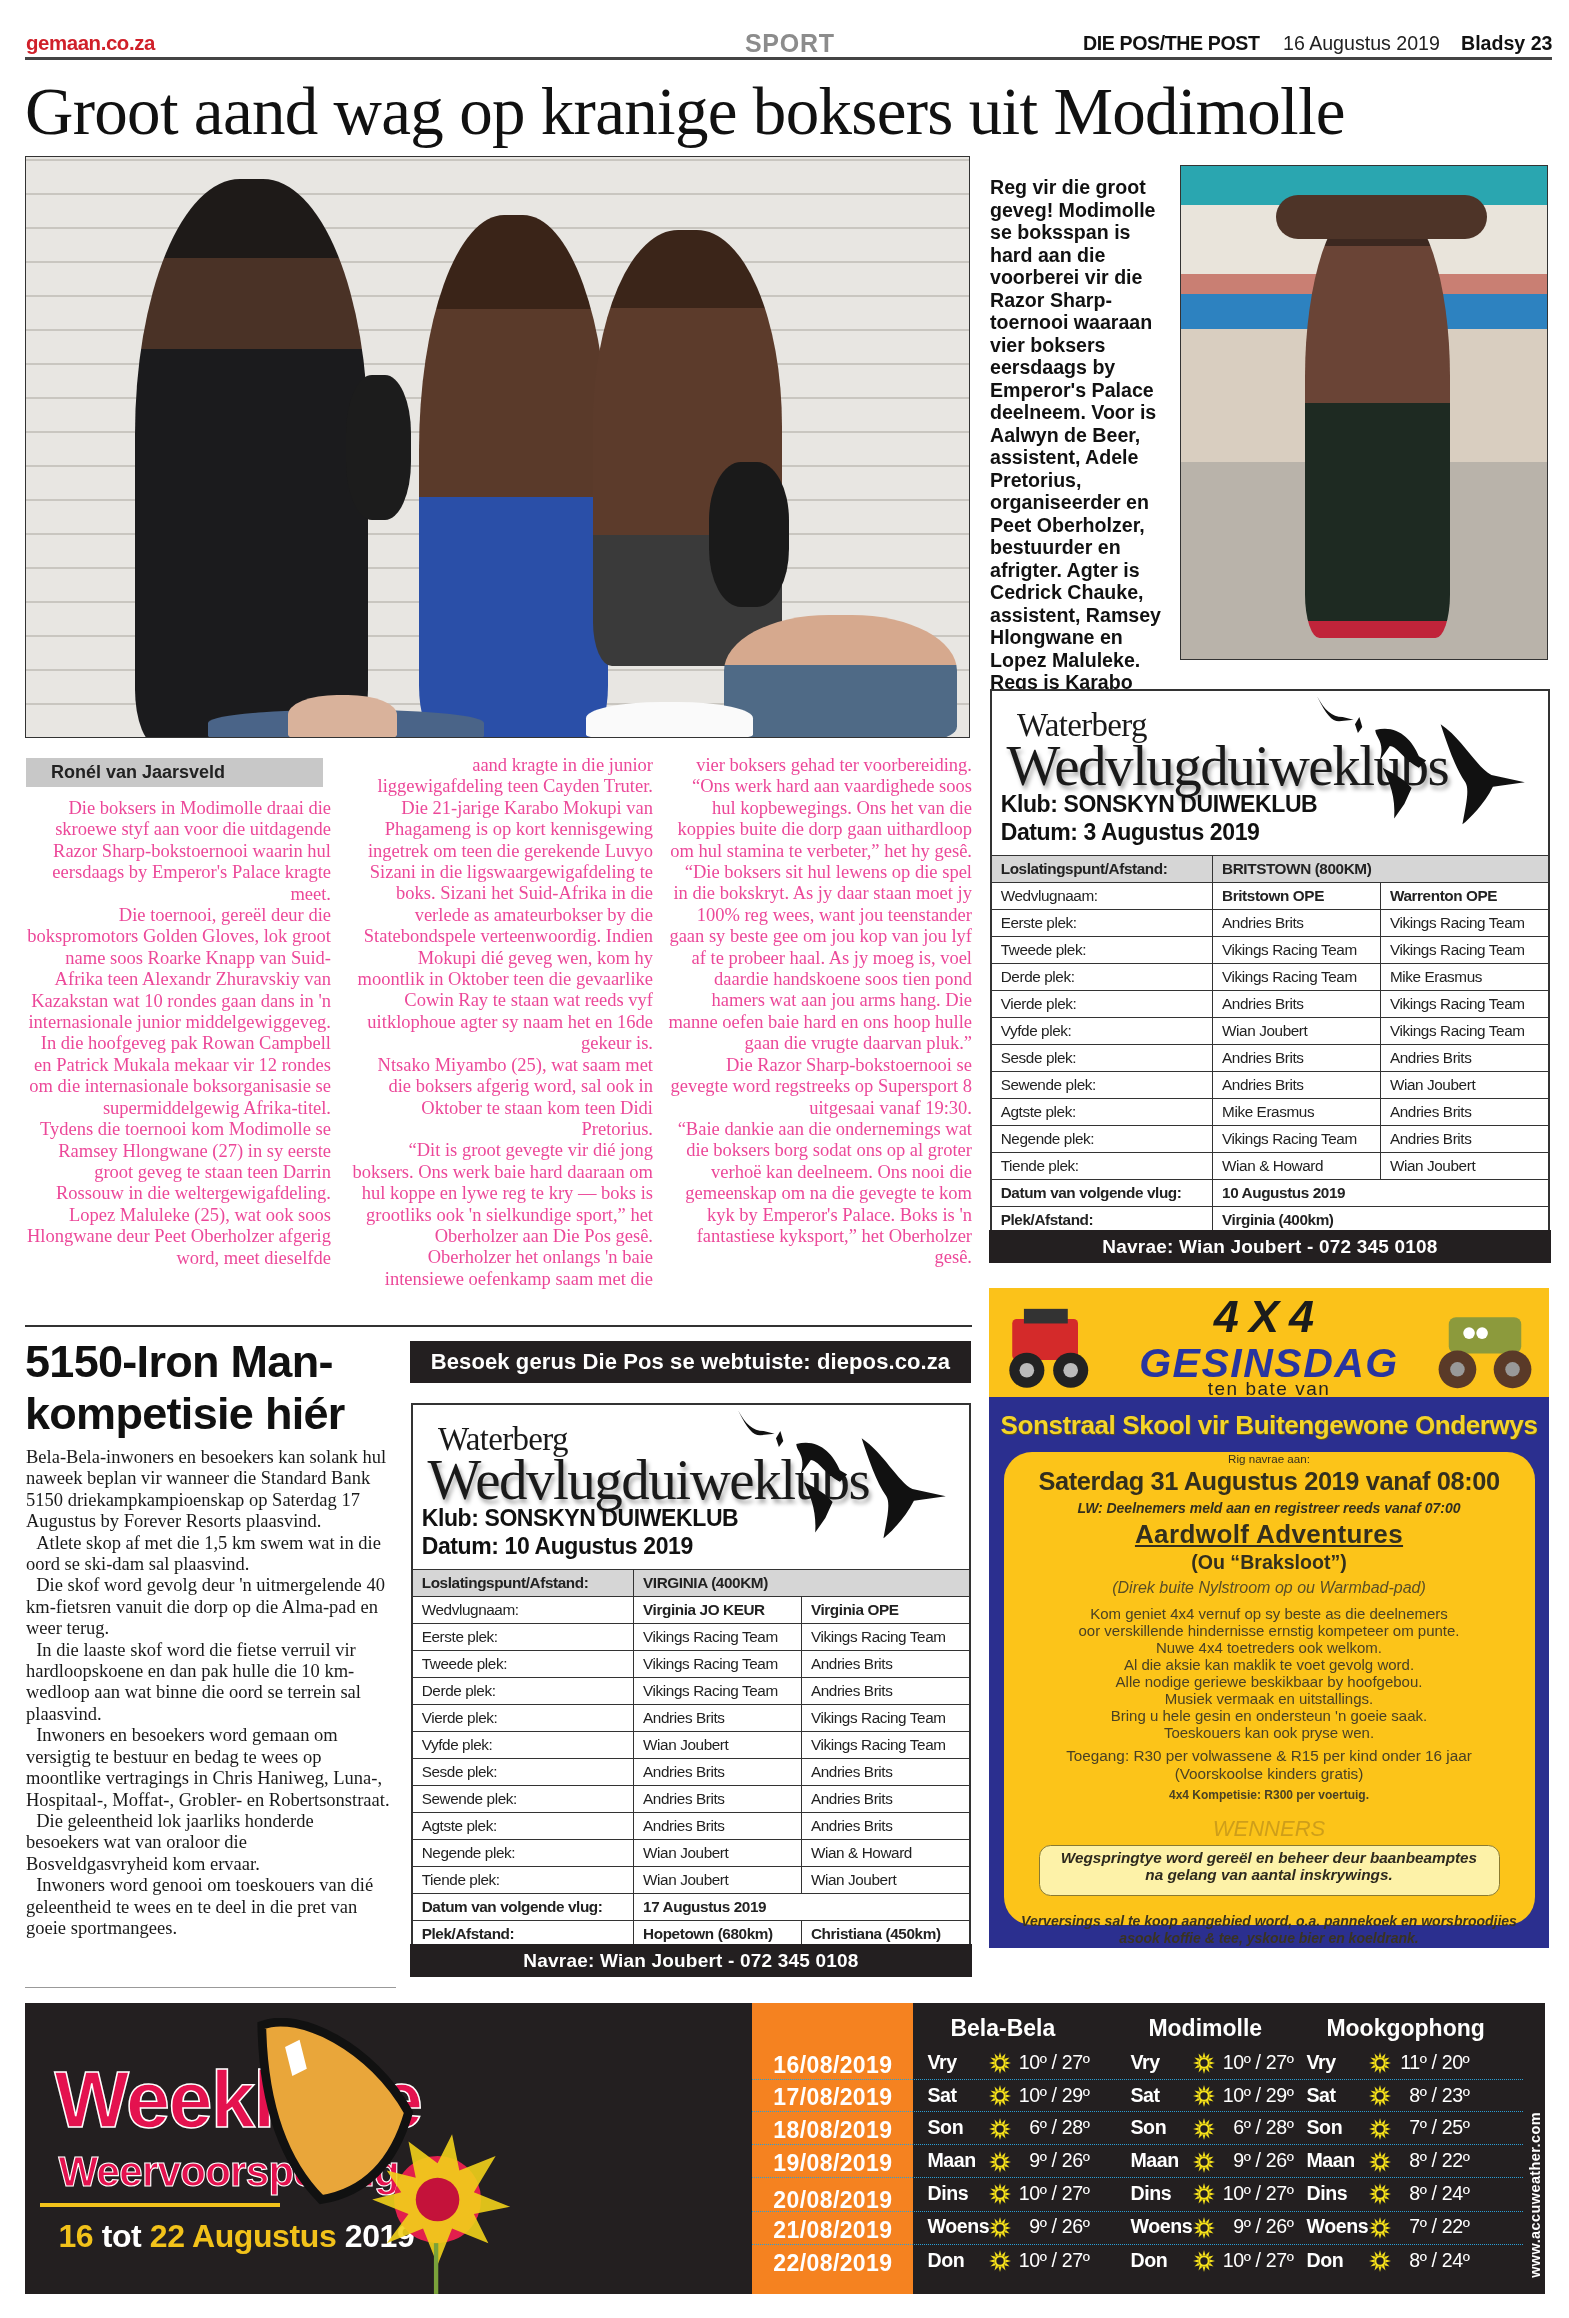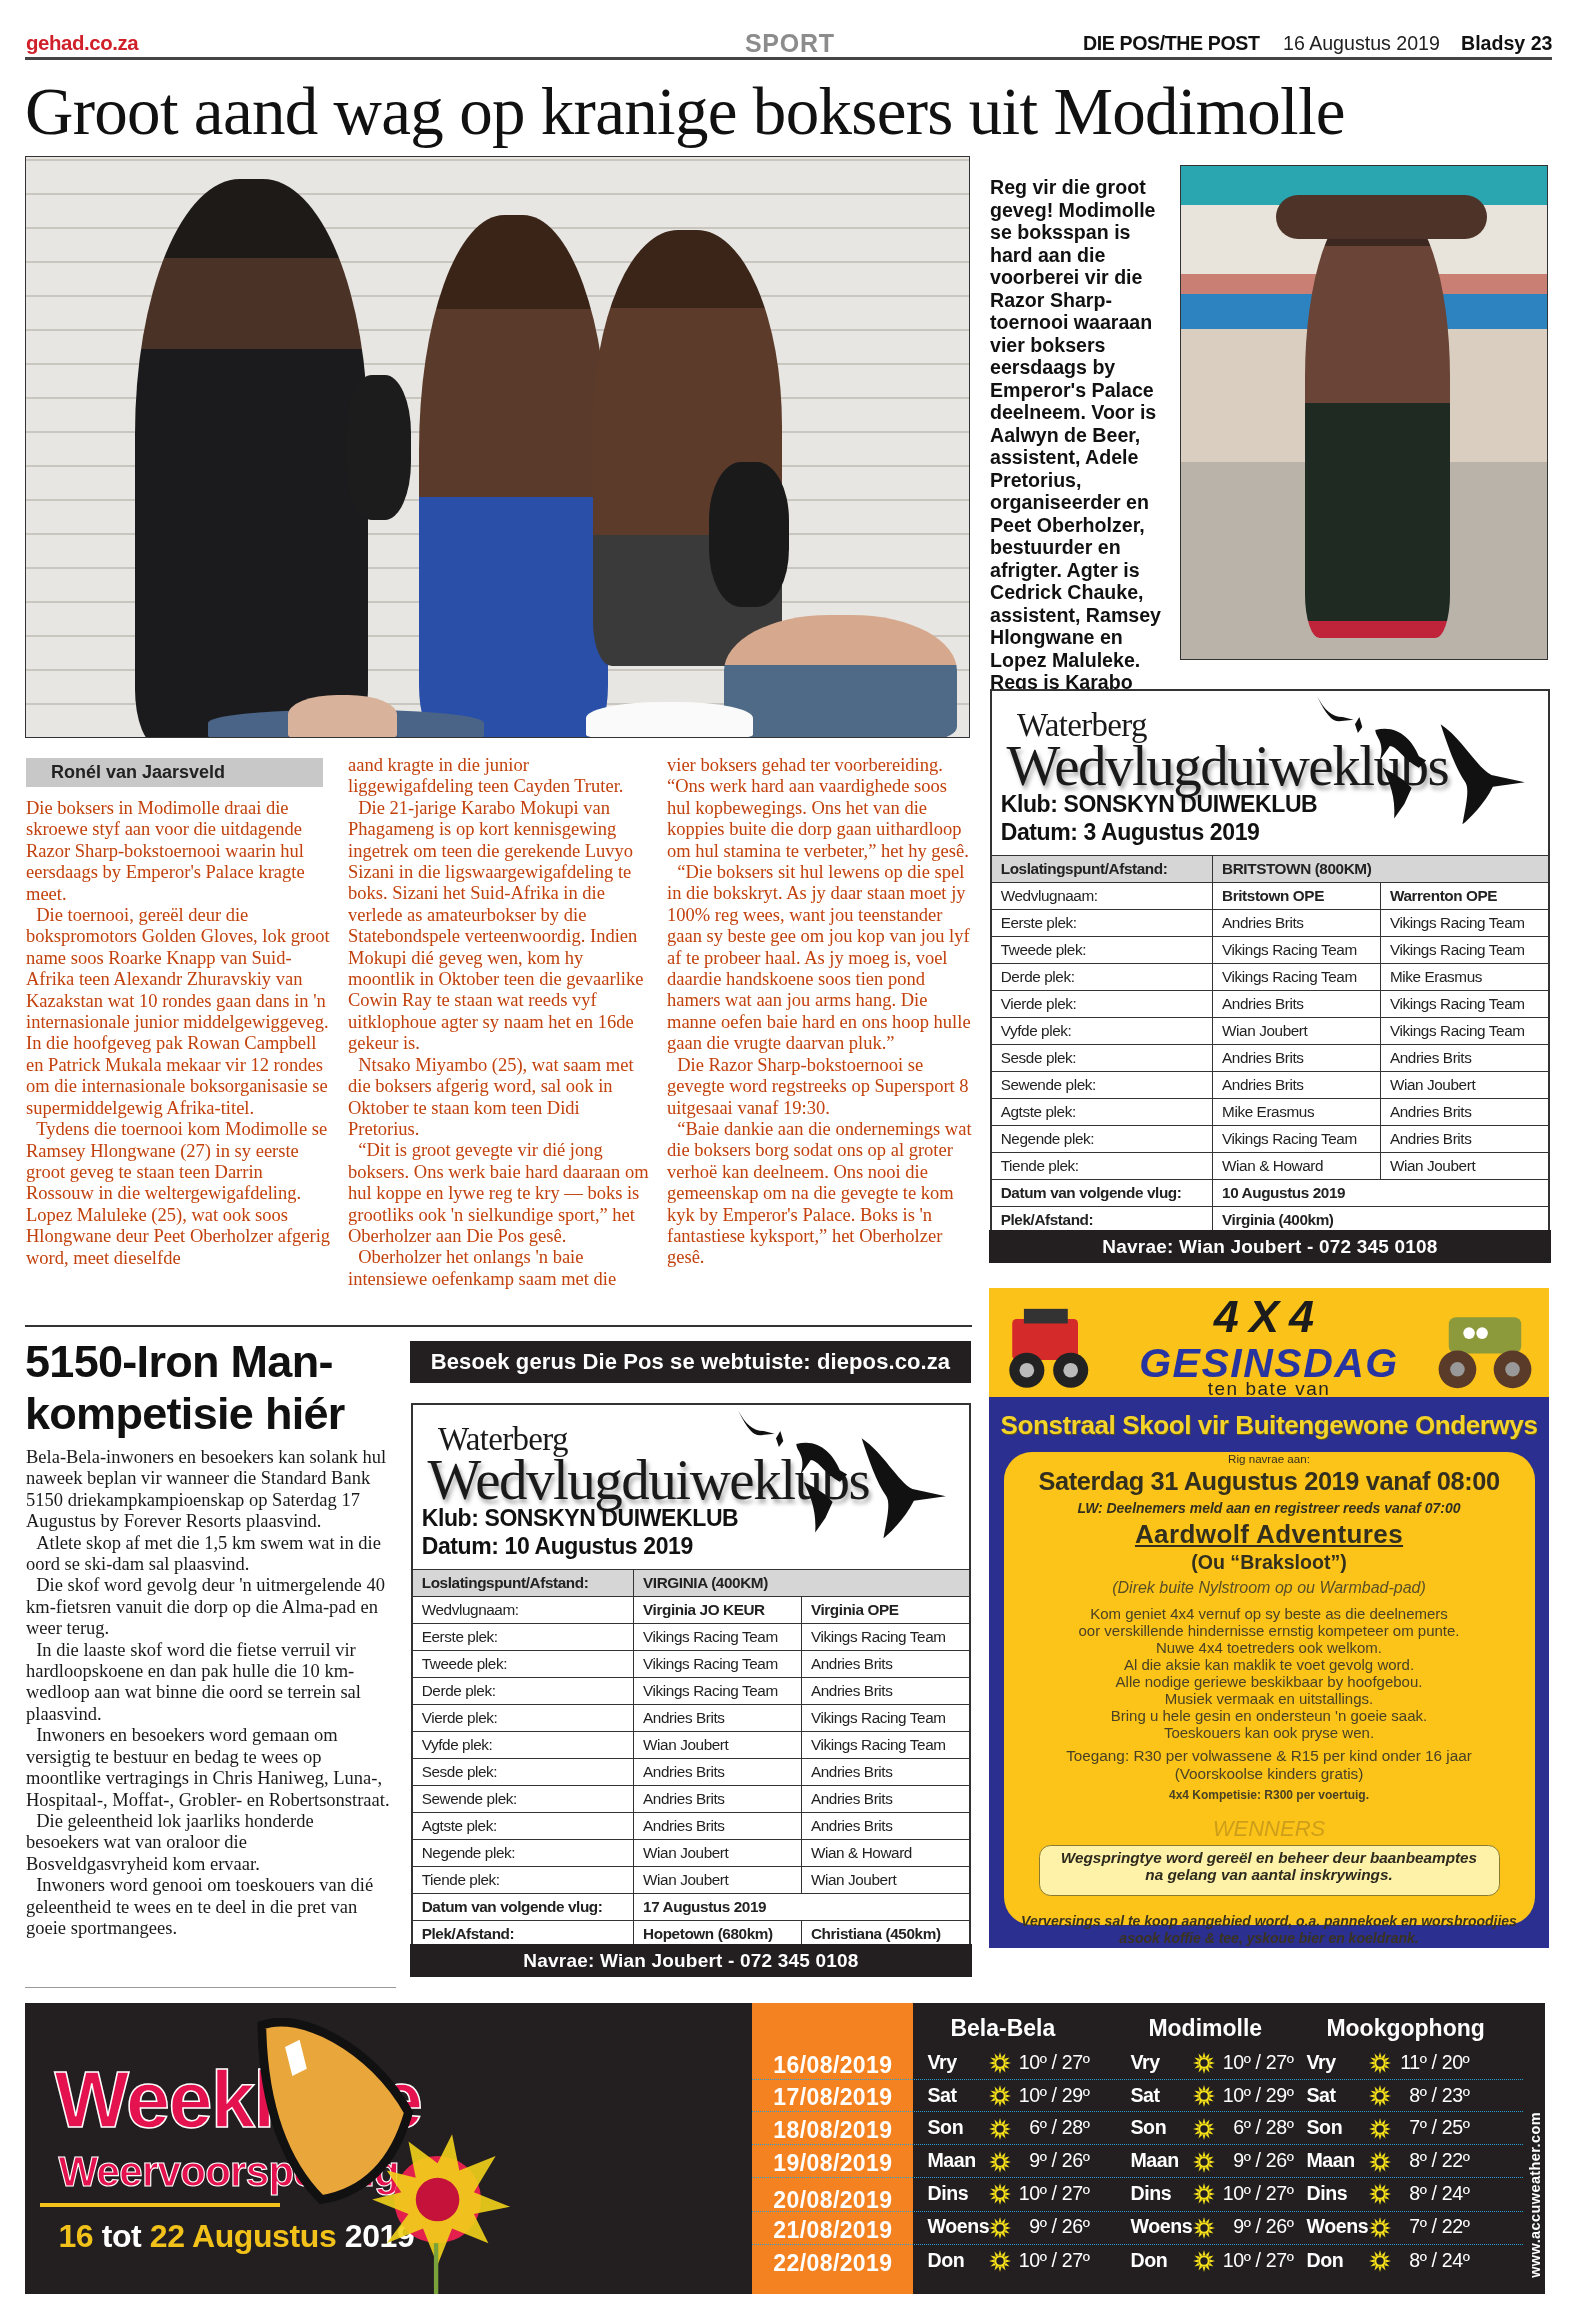--- a/index.html
+++ b/index.html
@@ -25,21 +25,21 @@
       repeating-linear-gradient(0deg, #e8e6e2 0 32px, #c9c6c0 32px 34px),
       #e5e3df; overflow: hidden; }
   .person { position: absolute; border-radius: 45% 45% 10% 10%; }
   .photo-side { left: 1180px; top: 165px; width: 368px; height: 495px; border: 1.5px solid #333; overflow: hidden;
     background: linear-gradient(180deg, #2aa6b0 0 8%, #e9e4db 8% 22%, #c97f73 22% 26%, #2d82c0 26% 33%, #d9cec0 33% 60%, #b9b3aa 60% 100%); }
 
   .caption { left: 990px; top: 176px; width: 182px; font: bold 19.6px "Liberation Sans", sans-serif; line-height: 22.5px; color: #111; }
 
   
   .byline { left: 26px; top: 758px; width: 297px; height: 29px; background: #c8c8c8; font: bold 18px "Liberation Sans", sans-serif; padding: 4.4px 0 0 25px; color: #222; }
-  .col { font: 18.5px "Liberation Serif", serif; line-height: 21.4px; color: #c2410c; text-align: left; }
+  .col { font: 18.5px "Liberation Serif", serif; line-height: 21.4px; color: #ec4899; text-align: right; }
   .col p { text-indent: 10.2px; }
   .col p:first-child { text-indent: 0; }
   .col1 { left: 26px; top: 798px; width: 305px; }
   .col2 { left: 348px; top: 755px; width: 305px; }
   .col2 p:first-child { text-indent: 0; }
   .col3 { left: 667px; top: 755px; width: 305px; }
 
   .divider-h { height: 1.5px; background: #333; }
 
   
@@ -103,21 +103,21 @@
   .wx-dotrow { position: absolute; left: 727px; width: 771px; height: 0; border-top: 1.5px dotted #2a9fd6; }
   .wx-city { position: absolute; top: 11.6px; font: bold 23px "Liberation Sans", sans-serif; color: #fff; }
   .wx-day { position: absolute; font: bold 19.6px "Liberation Sans", sans-serif; color: #fff; letter-spacing: -0.4px; }
   .wx-sun { position: absolute; width: 22px; height: 22px; }
   .wx-temp { position: absolute; font: 19.6px "Liberation Sans", sans-serif; color: #fff; text-align: right; width: 87px; letter-spacing: -0.4px; }
   .wx-credit { position: absolute; right: 2.9px; top: 109px; writing-mode: vertical-rl; transform: rotate(180deg); font: bold 14.5px "Liberation Sans", sans-serif; color: #fff; letter-spacing: 0.4px; }
 </style>
 </head>
 <body>
 
-<div class="abs hdr-site">gehad.co.za</div>
+<div class="abs hdr-site">gemaan.co.za</div>
 <div class="abs hdr-section">SPORT</div>
 <div class="abs hdr-paper">DIE POS/THE POST</div>
 <div class="abs hdr-date">16 Augustus 2019</div>
 <div class="abs hdr-page">Bladsy 23</div>
 <div class="abs hdr-rule"></div>
 
 <h1 class="abs headline">Groot aand wag op kranige boksers uit Modimolle</h1>
 
 <div class="abs photo-main">
   <div class="person" style="left:109px;top:22px;width:233px;height:567px;background:linear-gradient(180deg,#1e1a18 0 14%,#4a3226 14% 30%,#1b1b1d 30%);"></div>

